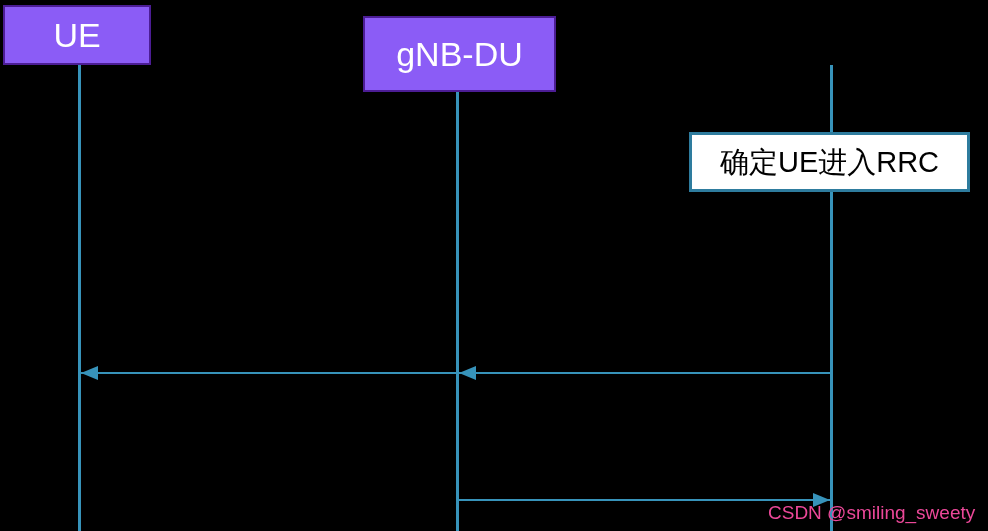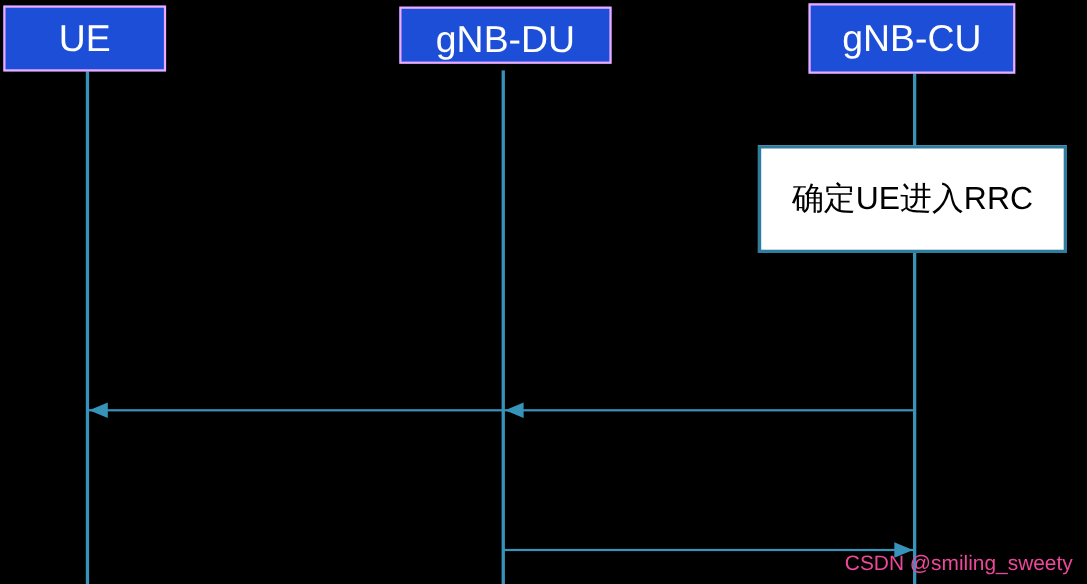--- a/index.html
+++ b/index.html
@@ -21,32 +21,32 @@
     width: 3px;
     background: #3793BA;
     z-index: 1;
   }
   #ll-ue { left: 78px; top: 63px; height: 468px; }
   #ll-du { left: 456px; top: 64px; height: 467px; }
   #ll-cu { left: 830px; top: 65px; height: 466px; }
   
   .pbox {
     position: absolute;
-    background: #1d4ed8;
-    border: 2px solid #f0abfc;
+    background: #8b5cf6;
+    border: 2px solid #4c1d95;
     color: #FFFFFF;
     display: flex;
     align-items: center;
     justify-content: center;
     font-size: 34px;
     z-index: 3;
     box-sizing: border-box;
   }
   #p-ue { left: 3px;   top: 5px; width: 148px; height: 60px; }
-  #p-du { left: 363px; top: 6px; width: 193px; height: 52px; align-items: flex-end; }
+  #p-du { left: 363px; top: 16px; width: 193px; height: 76px; }
   #p-cu { left: 735px; top: 3px; width: 188px; height: 64px; }
   
   .msgline {
     position: absolute;
     height: 2px;
     background: #3793BA;
     z-index: 2;
   }
   #msg-top    { left: 80px;  top: 372px; width: 751px; }
   #msg-bottom { left: 458px; top: 499px; width: 373px; }
@@ -69,21 +69,21 @@
   }
   #ah-ue { left: 81px;  top: 366px; }
   #ah-du { left: 459px; top: 366px; }
   #ah-cu { left: 813px; top: 493px; }
   
   .note {
     position: absolute;
     left: 689px;
     top: 132px;
     width: 281px;
-    height: 98px;
+    height: 60px;
     background: #FFFFFF;
     border: 3px solid #2E7C9E;
     box-sizing: border-box;
     color: #000000;
     display: flex;
     flex-direction: column;
     align-items: center;
     justify-content: center;
     font-size: 29px;
     line-height: 38px;
@@ -109,23 +109,20 @@
   <div class="lifeline" id="ll-ue"></div>
   <div class="lifeline" id="ll-du"></div>
   <div class="lifeline" id="ll-cu"></div>
 
   <div class="pbox" id="p-ue">
     <span>UE</span>
   </div>
   <div class="pbox" id="p-du">
     <span>gNB-DU</span>
   </div>
-  <div class="pbox" id="p-cu">
-    <span>gNB-CU</span>
-  </div>
 
   <div class="msgline" id="msg-top"></div>
   <div class="arrowhead left" id="ah-ue"></div>
   <div class="arrowhead left" id="ah-du"></div>
 
   <div class="msgline" id="msg-bottom"></div>
   <div class="arrowhead right" id="ah-cu"></div>
 
   <div class="note">
     <div>确定UE进入RRC</div>

